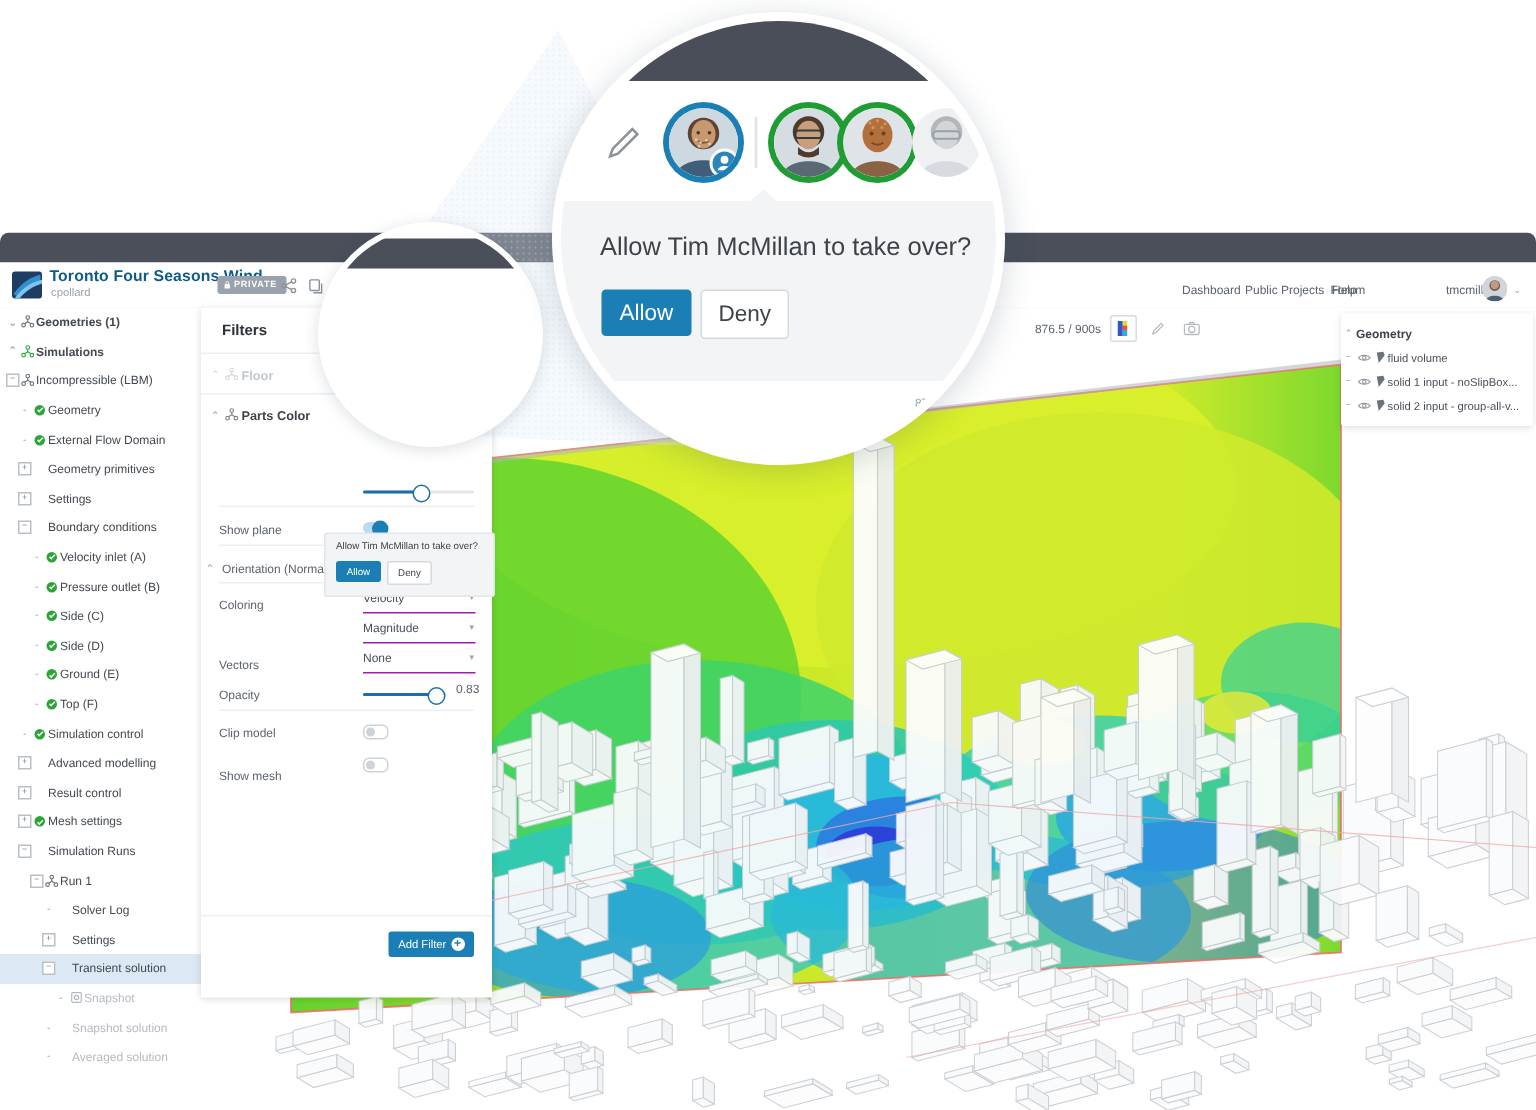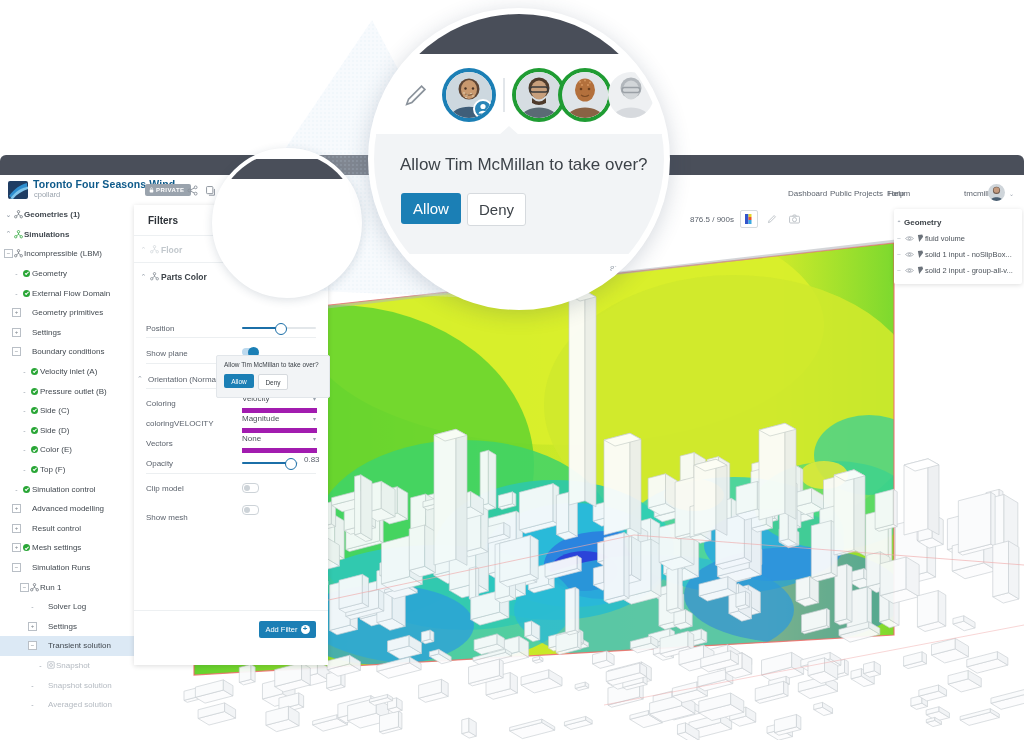--- a/index.html
+++ b/index.html
@@ -100,21 +100,21 @@
   .prow{position:absolute;left:0;width:194px;height:20px;display:flex;align-items:center;}
   .prow .plab{position:absolute;left:12px;font-size:8px;color:#5c636d;white-space:nowrap;}
   .pline{position:absolute;left:12px;width:170px;height:1px;background:#eceff1;}
 
   .slider{position:absolute;height:10px;}
   .slider .trk{position:absolute;top:4px;left:0;right:0;height:2px;background:#e3e7ea;border-radius:1px;}
   .slider .fil{position:absolute;top:4px;left:0;height:2px;background:#1b6fa8;border-radius:1px;}
   .slider .kn{position:absolute;top:0;width:10px;height:10px;border-radius:50%;background:#fff;
        border:1.5px solid #1b6fa8;}
 
-  .sel-ctl{position:absolute;width:75px;height:15px;border-bottom:5px solid #a21caf;}
+  .sel-ctl{position:absolute;width:75px;height:15px;border-bottom:1px solid #a21caf;}
   .sel-ctl .sv{position:absolute;left:0;top:1px;font-size:8px;color:#4a5159;}
   .sel-ctl .sc{position:absolute;right:1px;top:2px;font-size:6px;color:#9aa3ad;}
 
   #axis-group{position:absolute;left:120px;top:195px;height:16px;display:flex;gap:0;}
   .ax{width:14px;height:16px;display:flex;align-items:center;justify-content:center;
        font-size:7px;color:#6b727a;background:#eef4f9;}
   .ax.b{background:#fff;}
   #ax-flip{width:17px;height:16px;background:#1b7fb5;color:#fff;font-size:8px;
        display:flex;align-items:center;justify-content:center;margin-left:3px;border-radius:2px;}
 
@@ -388,21 +388,21 @@
             <span class="chk"></span>
           </span>
           <span>Side (D)</span>
         </div>
         <div class="tnode">
           <span style="width:20px;flex:0 0 auto"></span>
           <span class="exp"><span>-</span></span>
           <span class="tico">
             <span class="chk"></span>
           </span>
-          <span>Color (E)</span>
+          <span>Ground (E)</span>
         </div>
         <div class="tnode">
           <span style="width:20px;flex:0 0 auto"></span>
           <span class="exp"><span>-</span></span>
           <span class="tico">
             <span class="chk"></span>
           </span>
           <span>Top (F)</span>
         </div>
         <div class="tnode">
@@ -1337,23 +1337,20 @@
           <path d="M6 3.9 V6 M6 6 L3.2 7.7 M6 6 L8.8 7.7"></path>
           </svg>
       </span>
       <span class="flab">Parts Color</span>
       <span class="toggle-blue on">
           <span class="kn"></span>
         </span>
     </div>
 
 
-    <div class="prow" style="top:113px">
-      <span class="plab">Position</span>
-    </div>
     <div class="slider" style="left:108px;top:118px;width:74px">
       <span class="trk"></span>
         <span class="fil" style="width:36px"></span>
         <span class="kn" style="left:33px"></span>
     </div>
     <div class="pline" style="top:132px"></div>
 
     <div class="prow" style="top:138px">
       <span class="plab">Show plane</span>
     </div>
@@ -1375,23 +1372,20 @@
     <div class="pline" style="top:183px"></div>
 
     <div class="prow" style="top:188px">
       <span class="plab">Coloring</span>
     </div>
     <div class="sel-ctl" style="left:108px;top:188px">
       <span class="sv">Velocity</span>
       <span class="sc">▾</span>
     </div>
 
-    <div class="prow" style="top:208px">
-      <span class="plab">coloringVELOCITY</span>
-    </div>
     <div class="sel-ctl" style="left:108px;top:208px">
       <span class="sv">Magnitude</span>
       <span class="sc">▾</span>
     </div>
 
     <div class="prow" style="top:228px">
       <span class="plab">Vectors</span>
     </div>
     <div class="sel-ctl" style="left:108px;top:228px">
       <span class="sv">None</span>

